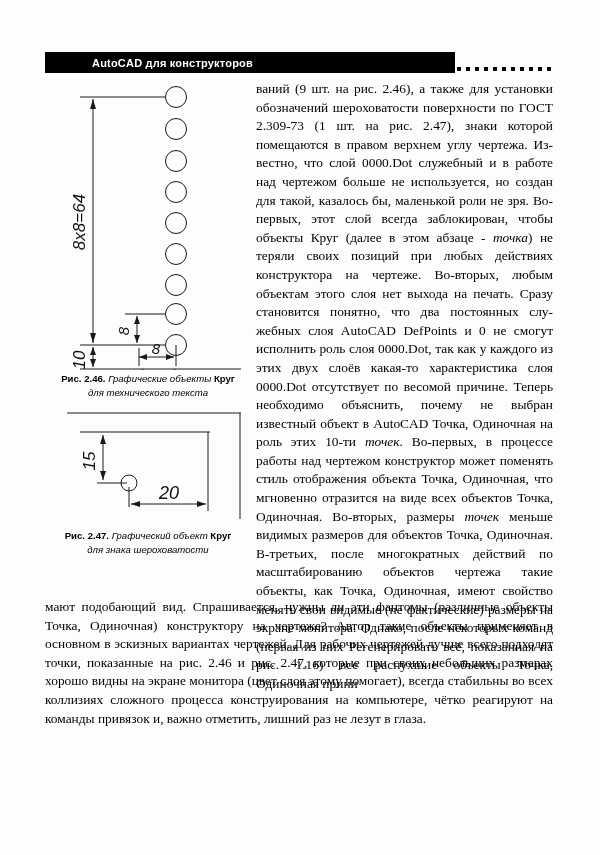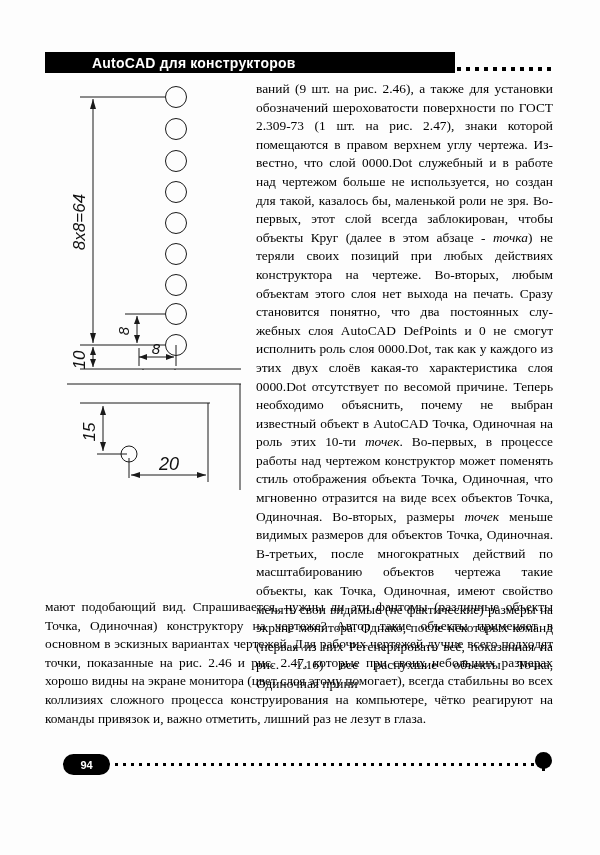--- a/index.html
+++ b/index.html
@@ -38,21 +38,21 @@
     width: 410px;
     height: 21px;
     background: #000;
     display: flex;
     align-items: center;
   }
   .header-title {
     color: #fff;
     font-family: "Liberation Sans", sans-serif;
     font-weight: bold;
-    font-size: 14px;
+    font-size: 11px;
     letter-spacing: 0.2px;
     margin-left: 47px;
     white-space: nowrap;
   }
   .header-dots {
     position: absolute;
     left: 412px;
     top: 15px;
     width: 96px;
     height: 4px;
@@ -235,20 +235,23 @@
           <polygon points="129,275 121,272 121,278"></polygon>
         </g>
 
         <text x="40" y="140" transform="rotate(-90 40 140)" text-anchor="middle" font-family="Liberation Sans, sans-serif" font-size="17" font-style="italic" fill="#111">8x8=64</text>
         <text x="40" y="278" transform="rotate(-90 40 278)" text-anchor="middle" font-family="Liberation Sans, sans-serif" font-size="17" font-style="italic" fill="#111">10</text>
         <text x="84" y="249" transform="rotate(-90 84 249)" text-anchor="middle" font-family="Liberation Sans, sans-serif" font-size="15" font-style="italic" fill="#111">8</text>
         <text x="111" y="272" text-anchor="middle" font-family="Liberation Sans, sans-serif" font-size="15" font-style="italic" fill="#111">8</text>
       </svg>
     </div>
 
+    <div class="caption" id="fig1-caption">
+      <span class="rn">Рис. 2.46.</span><span> Графические объекты </span><b>Круг</b><span> для технического текста</span>
+    </div>
 
     <div class="fig-box" id="fig2-box">
       <svg width="200" height="118" viewBox="0 0 200 118">
         <g stroke="#1a1a1a" fill="none" stroke-width="1">
 
           <line x1="22" y1="6" x2="196" y2="6"></line>
           <line x1="195" y1="6" x2="195" y2="112"></line>
 
           <line x1="35" y1="25" x2="165" y2="25"></line>
 
@@ -268,28 +271,24 @@
           <polygon points="58,28 55,37 61,37"></polygon>
           <polygon points="58,73 55,64 61,64"></polygon>
           <polygon points="86,97 95,94 95,100"></polygon>
           <polygon points="161,97 152,94 152,100"></polygon>
         </g>
         <text x="50" y="54" transform="rotate(-90 50 54)" text-anchor="middle" font-family="Liberation Sans, sans-serif" font-size="17" font-style="italic" fill="#111">15</text>
         <text x="124" y="92" text-anchor="middle" font-family="Liberation Sans, sans-serif" font-size="18" font-style="italic" fill="#111">20</text>
       </svg>
     </div>
 
+    <div class="caption" id="fig2-caption">
+      <span class="rn">Рис. 2.47.</span><span> Графический объект </span><b>Круг</b><span> для знака шероховатости</span>
+    </div>
 
   </div>
 
   <div class="right-col body-text">ваний (9 шт. на рис. 2.46), а также для установ­ки обозначений шероховатости поверхности по ГОСТ 2.309-73 (1 шт. на рис. 2.47), знаки которой помещаются в правом верхнем углу чертежа. Из­вестно, что слой <b>0000.Dot</b> служебный и в работе над чертежом больше не используется, но создан для такой, казалось бы, маленькой роли не зря. Во-первых, этот слой всегда заблокирован, что­бы объекты <b>Круг</b> (далее в этом абзаце - <i>точка</i>) не теряли своих позиций при любых действиях конструктора на чертеже. Во-вторых, любым объектам этого слоя нет выхода на печать. Сра­зу становится понятно, что два постоянных слу­жебных слоя AutoCAD <b>DefPoints</b> и <b>0</b> не смогут исполнить роль слоя <b>0000.Dot</b>, так как у каждо­го из этих двух слоёв какая-то характеристика слоя <b>0000.Dot</b> отсутствует по весомой причине. Теперь необходимо объяснить, почему не вы­бран известный объект в AutoCAD <b>Точка, Оди­ночная</b> на роль этих 10-ти <i>точек</i>. Во-первых, в процессе работы над чертежом конструктор мо­жет поменять стиль отображения объекта <b>То­чка, Одиночная</b>, что мгновенно отразится на виде всех объектов <b>Точка, Одиночная</b>. Во-вторых, размеры <i>точек</i> меньше видимых размеров для объектов <b>Точка, Одиночная</b>. В-третьих, после многократных действий по масштабированию объектов чертежа такие объекты, как <b>Точка, Оди­ночная</b>, имеют свойство менять свои видимые (не фактические) размеры на экране монитора. Однако, после некоторых команд (первая из них <b>Регенерировать всё</b>, показанная на рис. 1.16) все распухшие объекты <b>Точка, Одиночная</b> прини­</div>
 
   <div class="full-col body-text">мают подобающий вид. Спрашивается, нужны ли эти фантомы (различные объекты <b>Точка, Одиночная</b>) конструктору на чертеже? Автор такие объ­екты применяет в основном в эскизных вариантах чертежей. Для рабочих чертежей лучше всего подходят точки, показанные на рис. 2.46 и рис. 2.47, которые при своих небольших размерах хорошо видны на экране монитора (цвет слоя этому помогает), всегда стабильны во всех коллизиях сложно­го процесса конструирования на компьютере, чётко реагируют на команды привязок и, важно отметить, лишний раз не лезут в глаза.</div>
 
-  <div class="footer-row">
-    <div class="page-pill">
-      <span class="page-num">94</span>
-    </div>
-    <div class="footer-dots"></div>
-    <div class="footer-ball"></div>
-  </div>
 
 </div>
 
 </body></html>

